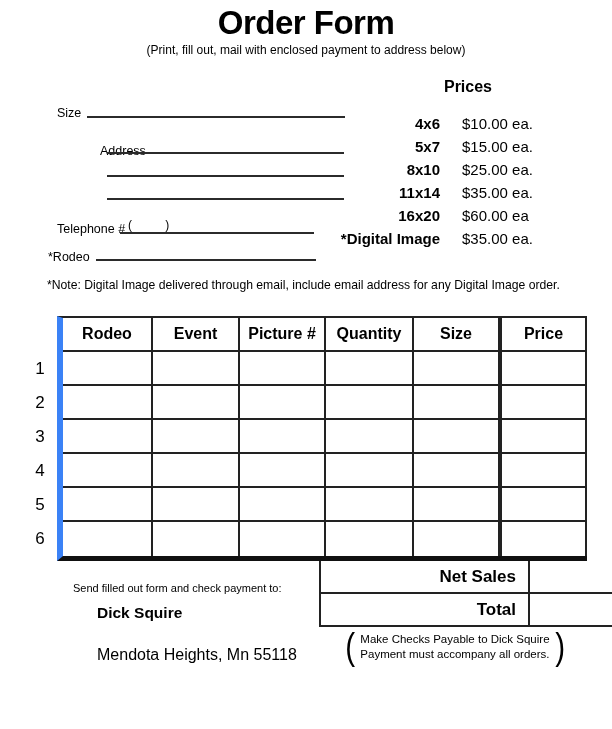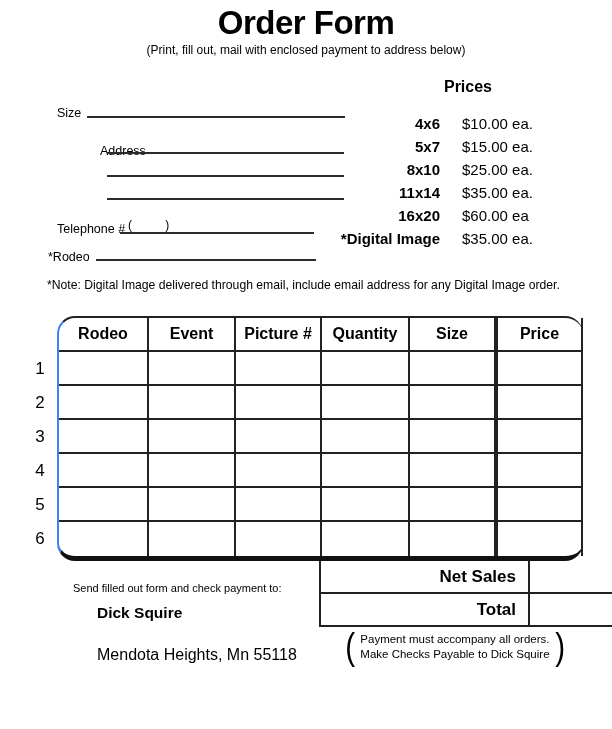--- a/index.html
+++ b/index.html
@@ -18,22 +18,22 @@
   
   .prices-heading{position:absolute;left:430px;top:78px;width:76px;text-align:center;
     font-size:16px;font-weight:700;}
   .prices-list{position:absolute;left:330px;top:112px;}
   .price-row{display:flex;height:23px;align-items:center;font-size:15px;}
   .price-size{width:110px;text-align:right;white-space:nowrap;font-weight:bold;}
   .price-amt{margin-left:22px;white-space:nowrap;}
   .note{position:absolute;left:47px;top:271px;font-size:12.2px;white-space:nowrap;margin-top:7px;}
   
   .otable{position:absolute;left:57px;top:316px;width:524px;border-collapse:separate;
-    border-spacing:0;table-layout:fixed;border-top:2px solid #222;border-left:2px solid #3b82f6;
-    border-bottom:5px solid #111;border-radius:18px;}
+    border-spacing:0;table-layout:fixed;border-top:2px solid #222;border-left:6px solid #3b82f6;
+    border-bottom:5px solid #111;}
   .otable th,.otable td{box-sizing:border-box;height:34px;padding:0;
     border-right:2px solid #222;border-bottom:2px solid #222;}
   .otable th{font-size:16px;font-weight:700;text-align:center;vertical-align:middle;}
   .otable tr:last-child td{border-bottom:none;}
   .otable th.col-price,.otable td.col-price{border-left:2px solid #222;margin-top:16px;}
   .rownum{position:absolute;left:30px;width:20px;text-align:center;
     font-size:17px;line-height:20px;}
   
   .summary{position:absolute;left:319px;top:561px;width:298px;box-sizing:border-box;
     border:2px solid #222;border-top:none;background:#fff;}
@@ -190,19 +190,19 @@
     </div>
   </div>
 
   <div class="send-instr">Send filled out form and check payment to:</div>
   <div class="payee-name">Dick Squire</div>
   <div class="payee-a2">Mendota Heights, Mn 55118</div>
 
   <div class="checks-note">
     <span class="paren">(</span>
     <div class="checks-text">
+      <div>Make Checks Payable to Dick Squire</div>
       <div>Payment must accompany all orders.</div>
-      <div>Make Checks Payable to Dick Squire</div>
     </div>
     <span class="paren">)</span>
   </div>
 
 </div>
 
 </body></html>

